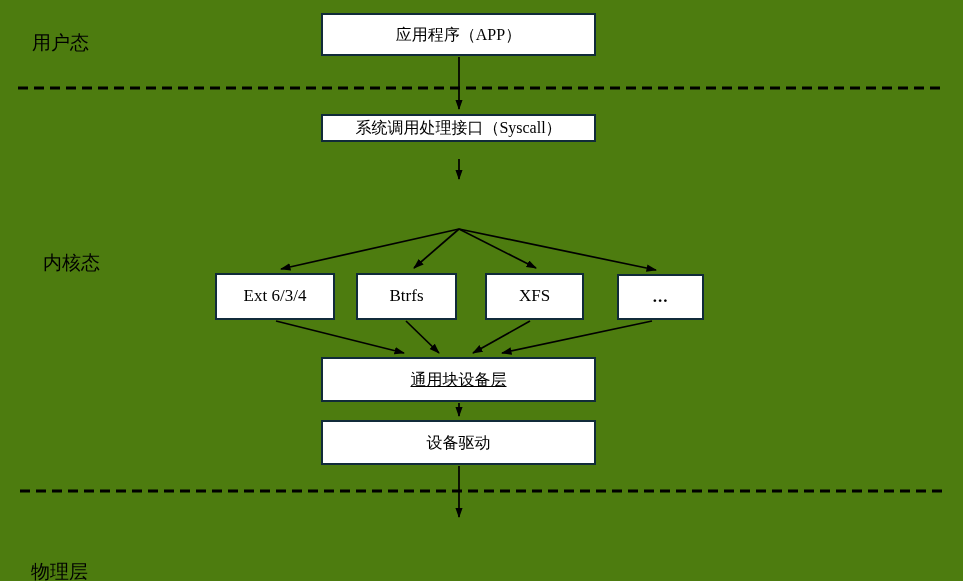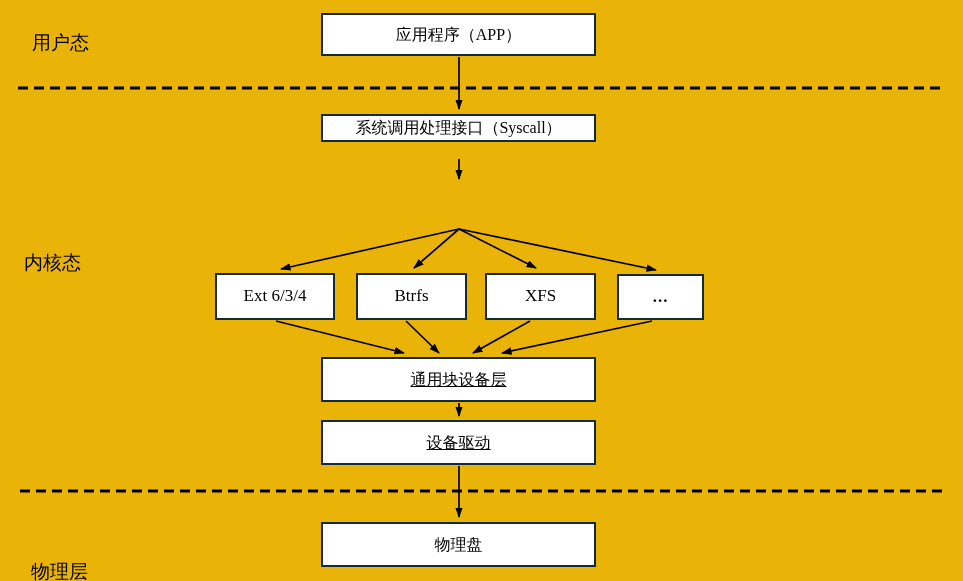--- a/index.html
+++ b/index.html
@@ -4,21 +4,21 @@
 <style>
   html, body {
     margin: 0;
     padding: 0;
     background: #ffffff;
   }
   .canvas {
     position: relative;
     width: 963px;
     height: 581px;
-    background: #eab308;
+    background: #4d7c0f;
     font-family: "Liberation Serif", "DejaVu Serif", serif;
     overflow: hidden;
   }
   .wires {
     position: absolute;
     left: 0;
     top: 0;
     width: 963px;
     height: 581px;
     pointer-events: none;
@@ -47,29 +47,29 @@
     color: #000000;
     white-space: nowrap;
     z-index: 2;
   }
 
   
   .n-app      { left: 321px; top: 13px;  width: 275px; height: 43px; }
   .n-syscall  { left: 321px; top: 114px; width: 275px; height: 28px; }
   .n-vfs      { left: 321px; top: 184px; width: 275px; height: 44px; }
   .n-ext      { left: 215px; top: 273px; width: 120px; height: 47px; }
-  .n-btrfs    { left: 356px; top: 273px; width: 111px; height: 47px; }
-  .n-xfs      { left: 485px; top: 273px; width: 111px; height: 47px; }
+  .n-btrfs    { left: 356px; top: 273px; width: 101px; height: 47px; }
+  .n-xfs      { left: 485px; top: 273px; width: 99px; height: 47px; }
   .n-ellipsis { left: 617px; top: 274px; width: 87px;  height: 46px; letter-spacing: 1px; font-weight: bold; }
   .n-block    { left: 321px; top: 357px; width: 275px; height: 45px; text-decoration: underline; }
-  .n-driver   { left: 321px; top: 420px; width: 275px; height: 45px; text-decoration: underline; }
+  .n-driver   { left: 321px; top: 420px; width: 275px; height: 45px; }
   .n-disk     { left: 321px; top: 522px; width: 275px; height: 45px; }
 
   .l-user     { left: 32px; top: 30px; }
-  .l-kernel   { left: 24px; top: 250px; }
+  .l-kernel   { left: 43px; top: 250px; }
   .l-physical { left: 31px; top: 531px; margin-top: 28px; }
 </style>
 </head>
 <body>
 
 <div class="canvas">
 
   <svg class="wires" width="963" height="581" viewBox="0 0 963 581" xmlns="http://www.w3.org/2000/svg">
     <defs>
       <marker id="ah" markerWidth="11" markerHeight="8" refX="9.5" refY="3.75" orient="auto" markerUnits="userSpaceOnUse">
@@ -102,15 +102,14 @@
   <div class="layer-label l-physical">物理层</div>
 
   <div class="node n-app">应用程序（APP）</div>
   <div class="node n-syscall">系统调用处理接口（Syscall）</div>
   <div class="node fs n-ext">Ext 6/3/4</div>
   <div class="node fs n-btrfs">Btrfs</div>
   <div class="node fs n-xfs">XFS</div>
   <div class="node fs n-ellipsis">...</div>
   <div class="node n-block">通用块设备层</div>
   <div class="node n-driver">设备驱动</div>
-  <div class="node n-disk">物理盘</div>
 
 </div>
 
 </body></html>

